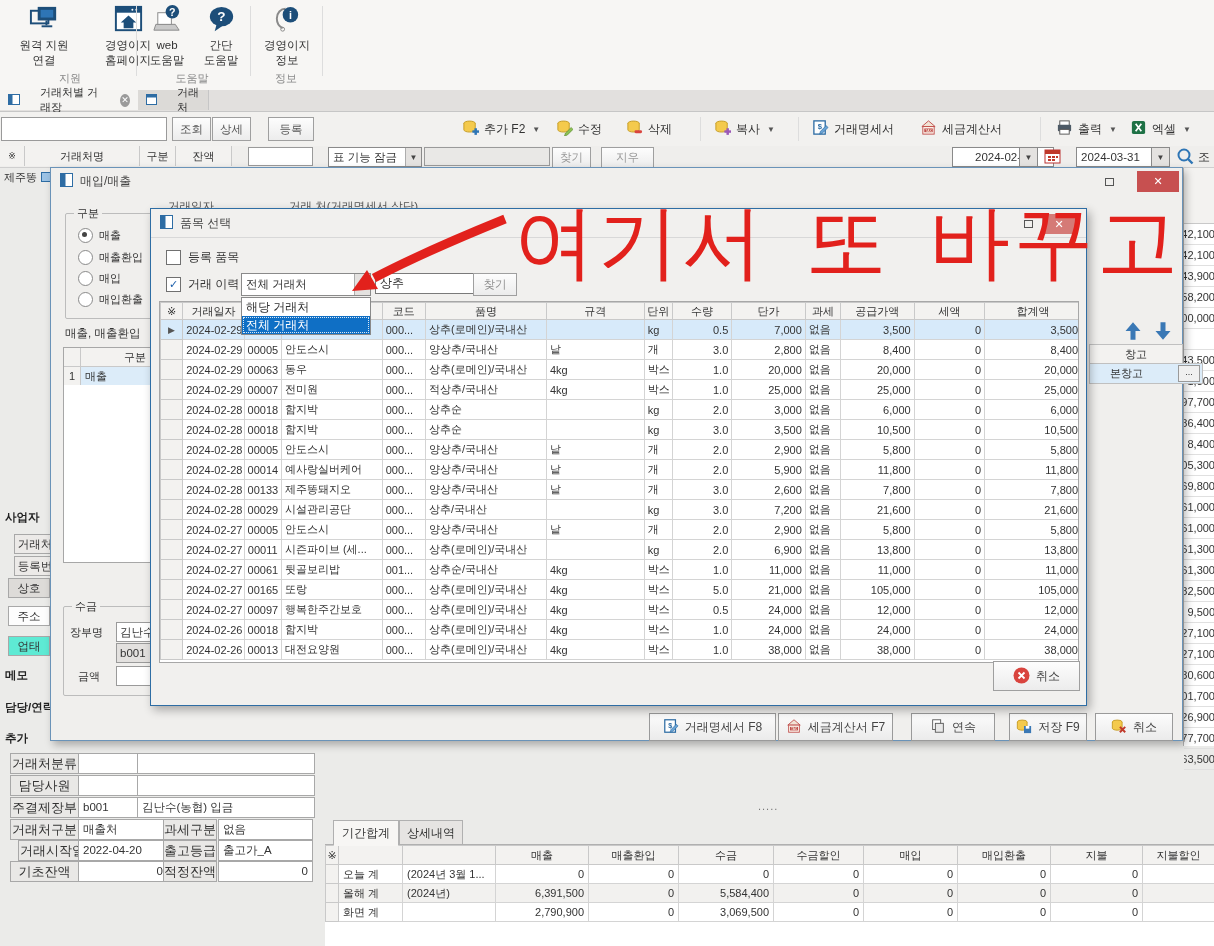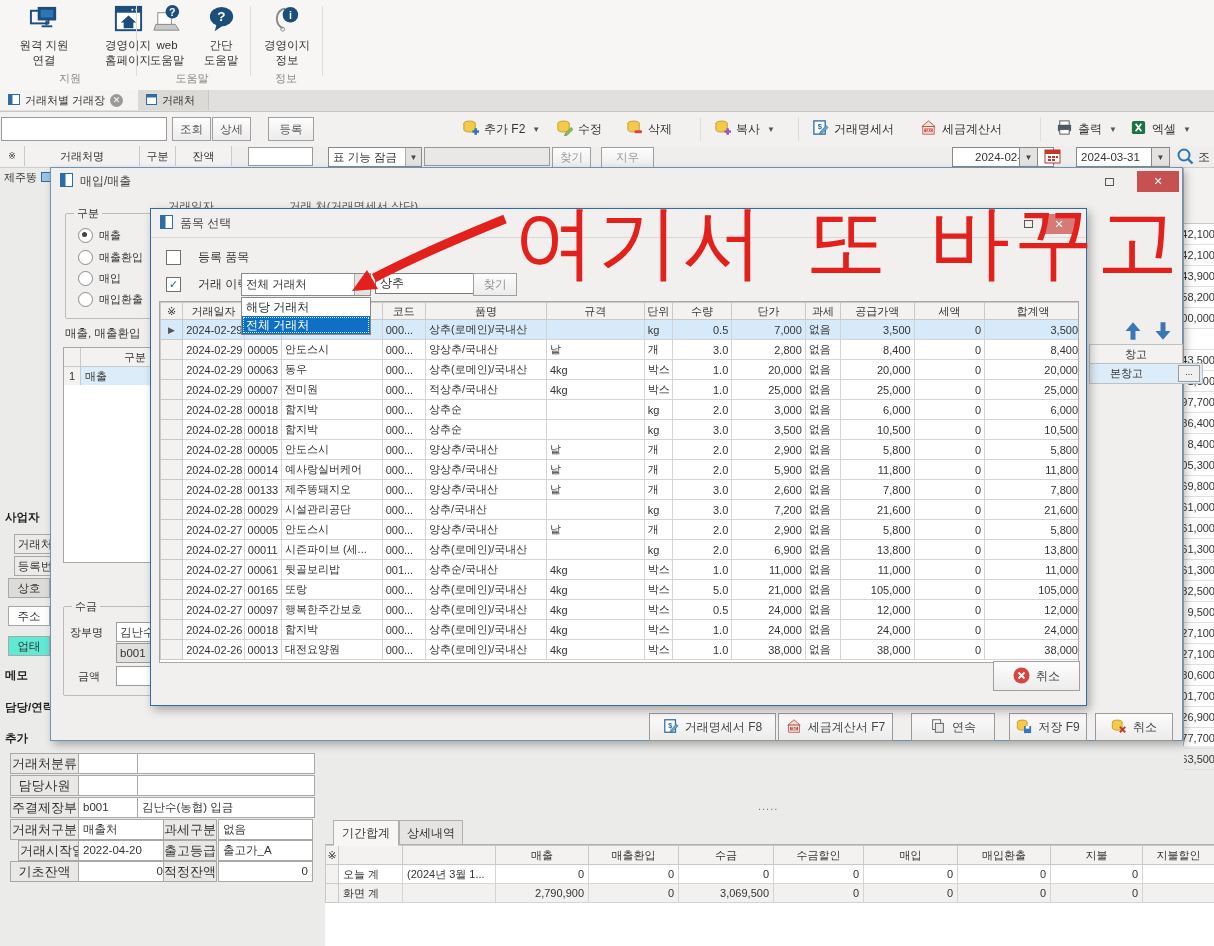--- a/index.html
+++ b/index.html
@@ -7,21 +7,21 @@
     font-family:"Liberation Sans","DejaVu Sans",sans-serif;font-size:11px;color:#333}
   
   .ribbon{position:absolute;left:0;top:0;width:1214px;height:90px;background:#f7f6f4;border-bottom:1px solid #d8d8d8}
   .rbtn{position:absolute;top:3px;text-align:center;cursor:pointer;color:#333}
   .rbtn svg{width:33px;height:33px;display:block;margin:0 auto}
   .rbtn .lbl{font-size:11.5px;line-height:1.3;margin-top:2px}
   .rsep{position:absolute;top:6px;height:70px;border-left:1px solid #ddd}
   .rgrp{position:absolute;top:71px;font-size:11px;color:#8a8a8a;width:120px;text-align:center}
   
   .tabbar{position:absolute;left:0;top:90px;width:1214px;height:21px;background:#e2e0de;border-bottom:1px solid #c6c6c6}
-  .tab{position:absolute;top:0;height:20px;display:flex;align-items:center;gap:5px;padding:0 8px;border-right:1px solid #c6c6c6;cursor:pointer}
+  .tab{position:absolute;top:0;height:20px;display:flex;align-items:center;gap:20px;padding:0 8px;border-right:1px solid #c6c6c6;cursor:pointer}
   .tab1{left:0;width:122px;background:#f5f4f2}
   .tab2{left:138px;width:54px;background:#dcdad7}
   .tclose{width:13px;height:13px;border-radius:50%;background:#9a9a9a;color:#fff;font-size:9px;line-height:13px;text-align:center;cursor:pointer}
   
   .toolbar{position:absolute;left:0;top:112px;width:1214px;height:34px;background:#f2f1ef;border-bottom:1px solid #dcdcdc}
   .tinput{position:absolute;left:1px;top:5px;width:160px;height:20px;background:#fff;border:1px solid #9a9a9a}
   .btn{display:flex;align-items:center;justify-content:center;background:linear-gradient(#fdfdfd,#ececec);border:1px solid #9f9f9f;color:#555;font-size:11.5px;cursor:pointer}
   .sbtn{position:absolute;top:5px;height:22px}
   .titem{position:absolute;top:5px;height:24px;display:flex;align-items:center;gap:5px;font-size:12px;color:#333;cursor:pointer}
   .titem svg{width:17px;height:17px}
@@ -54,21 +54,21 @@
   .tgrid .gh{display:flex;background:#f3f2f0;border-bottom:1px solid #c9c9c9}
   .tgrid .gh div,.tgrid .gr div{height:18px;line-height:18px;text-align:center;border-right:1px solid #c9c9c9;overflow:hidden}
   .tgrid .gr{display:flex;background:#dcecf9}
   .minibox{position:absolute;height:18px;border:1px solid #9a9a9a;background:#fff;font-size:11.5px;line-height:18px;padding:0 3px;overflow:hidden}
   .bgl{position:absolute;height:9px;overflow:hidden;color:#555;font-size:11.5px}
   .mbtn{position:absolute;top:545px;height:26px;display:flex;align-items:center;justify-content:center;gap:6px;background:linear-gradient(#fcfcfc,#ebebeb);border:1px solid #9a9a9a;font-size:12px;color:#444;cursor:pointer}
   .mbtn svg{width:16px;height:16px}
   
   .idlg{position:absolute;left:150px;top:208px;width:935px;height:496px;background:#f1f0ee;border:1px solid #2e6da4;box-shadow:3px 4px 9px rgba(0,0,0,.3);z-index:20}
   .idlg .sepline{position:absolute;left:0;top:28px;width:100%;border-top:1px solid #d8d8d8}
-  .cb{position:absolute;display:flex;align-items:center;gap:17px;cursor:pointer;font-size:12px}
+  .cb{position:absolute;display:flex;align-items:center;gap:7px;cursor:pointer;font-size:12px}
   .cbbox{width:13px;height:13px;border:1px solid #707070;background:#fff;display:flex;align-items:center;justify-content:center;font-size:11px;color:#1b5eaa;font-weight:bold}
   .ifield{position:absolute;background:#fff;border:1px solid #7a7a7a;font-size:12px;display:flex;align-items:center;padding:0 4px}
   .ddlist{position:absolute;left:90px;top:88px;width:128px;background:#fff;border:1px solid #8a8a8a;z-index:25}
   .dditem{height:18px;line-height:18px;padding:0 4px;font-size:12px;cursor:pointer;white-space:nowrap;overflow:hidden}
   .dditem.sel{background:#0f6fc5;color:#fff;outline:1px dotted #dce9f5;outline-offset:-2px}
   .ptwrap{position:absolute;left:8px;top:92px;width:918px;height:360px;overflow:hidden;background:#fff;border:1px solid #a7a7a7}
   .ptable{border-collapse:collapse;table-layout:fixed;width:922px;font-size:11px;color:#333}
   .ptable th{background:#f3f2f0;font-weight:normal;height:16px;border:1px solid #c9c9c9;padding:0 2px;overflow:hidden;white-space:nowrap}
   .ptable td{height:19px;border:1px solid #d4d4d4;padding:0 3px;overflow:hidden;white-space:nowrap;background:#fff}
   .ptable td.mk{background:#f3f2f0;border-color:#c9c9c9;text-align:center;color:#555;font-size:9px}
@@ -917,20 +917,33 @@
             <td class="r">0</td>
             <td class="r">0</td>
             <td class="r">0</td>
             <td class="r">0</td>
             <td class="r">0</td>
             <td class="r">0</td>
             <td class="r"></td>
           </tr>
           <tr>
             <td class="mk"></td>
+            <td class="c">올해 계</td>
+            <td class="c">(2024년)</td>
+            <td class="r">6,391,500</td>
+            <td class="r">0</td>
+            <td class="r">5,584,400</td>
+            <td class="r">0</td>
+            <td class="r">0</td>
+            <td class="r">0</td>
+            <td class="r">0</td>
+            <td class="r"></td>
+          </tr>
+          <tr>
+            <td class="mk"></td>
             <td class="c">화면 계</td>
             <td class="c"></td>
             <td class="r">2,790,900</td>
             <td class="r">0</td>
             <td class="r">3,069,500</td>
             <td class="r">0</td>
             <td class="r">0</td>
             <td class="r">0</td>
             <td class="r">0</td>
             <td class="r"></td>

